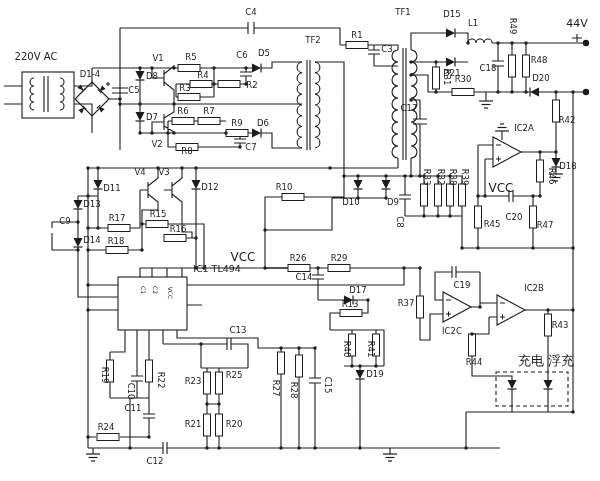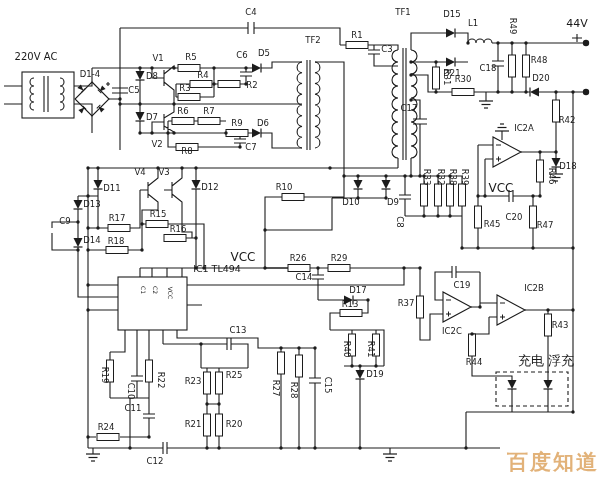--- a/index.html
+++ b/index.html
@@ -351,14 +351,13 @@
         <text x="406" y="306" font-size="8.5">R37</text>
         <text x="462" y="288" font-size="8.5">C19</text>
         <text x="452" y="334" font-size="8.5">IC2C</text>
         <text x="534" y="291" font-size="8.5">IC2B</text>
         <text x="474" y="365" font-size="8.5">R44</text>
         <text x="560" y="328" font-size="8.5">R43</text>
         <text x="546" y="365" font-size="13">充电 浮充</text>
       </g>
 </svg>
 
-<div class="watermark">百度知道</div>
 </div>
 
 </body></html>

